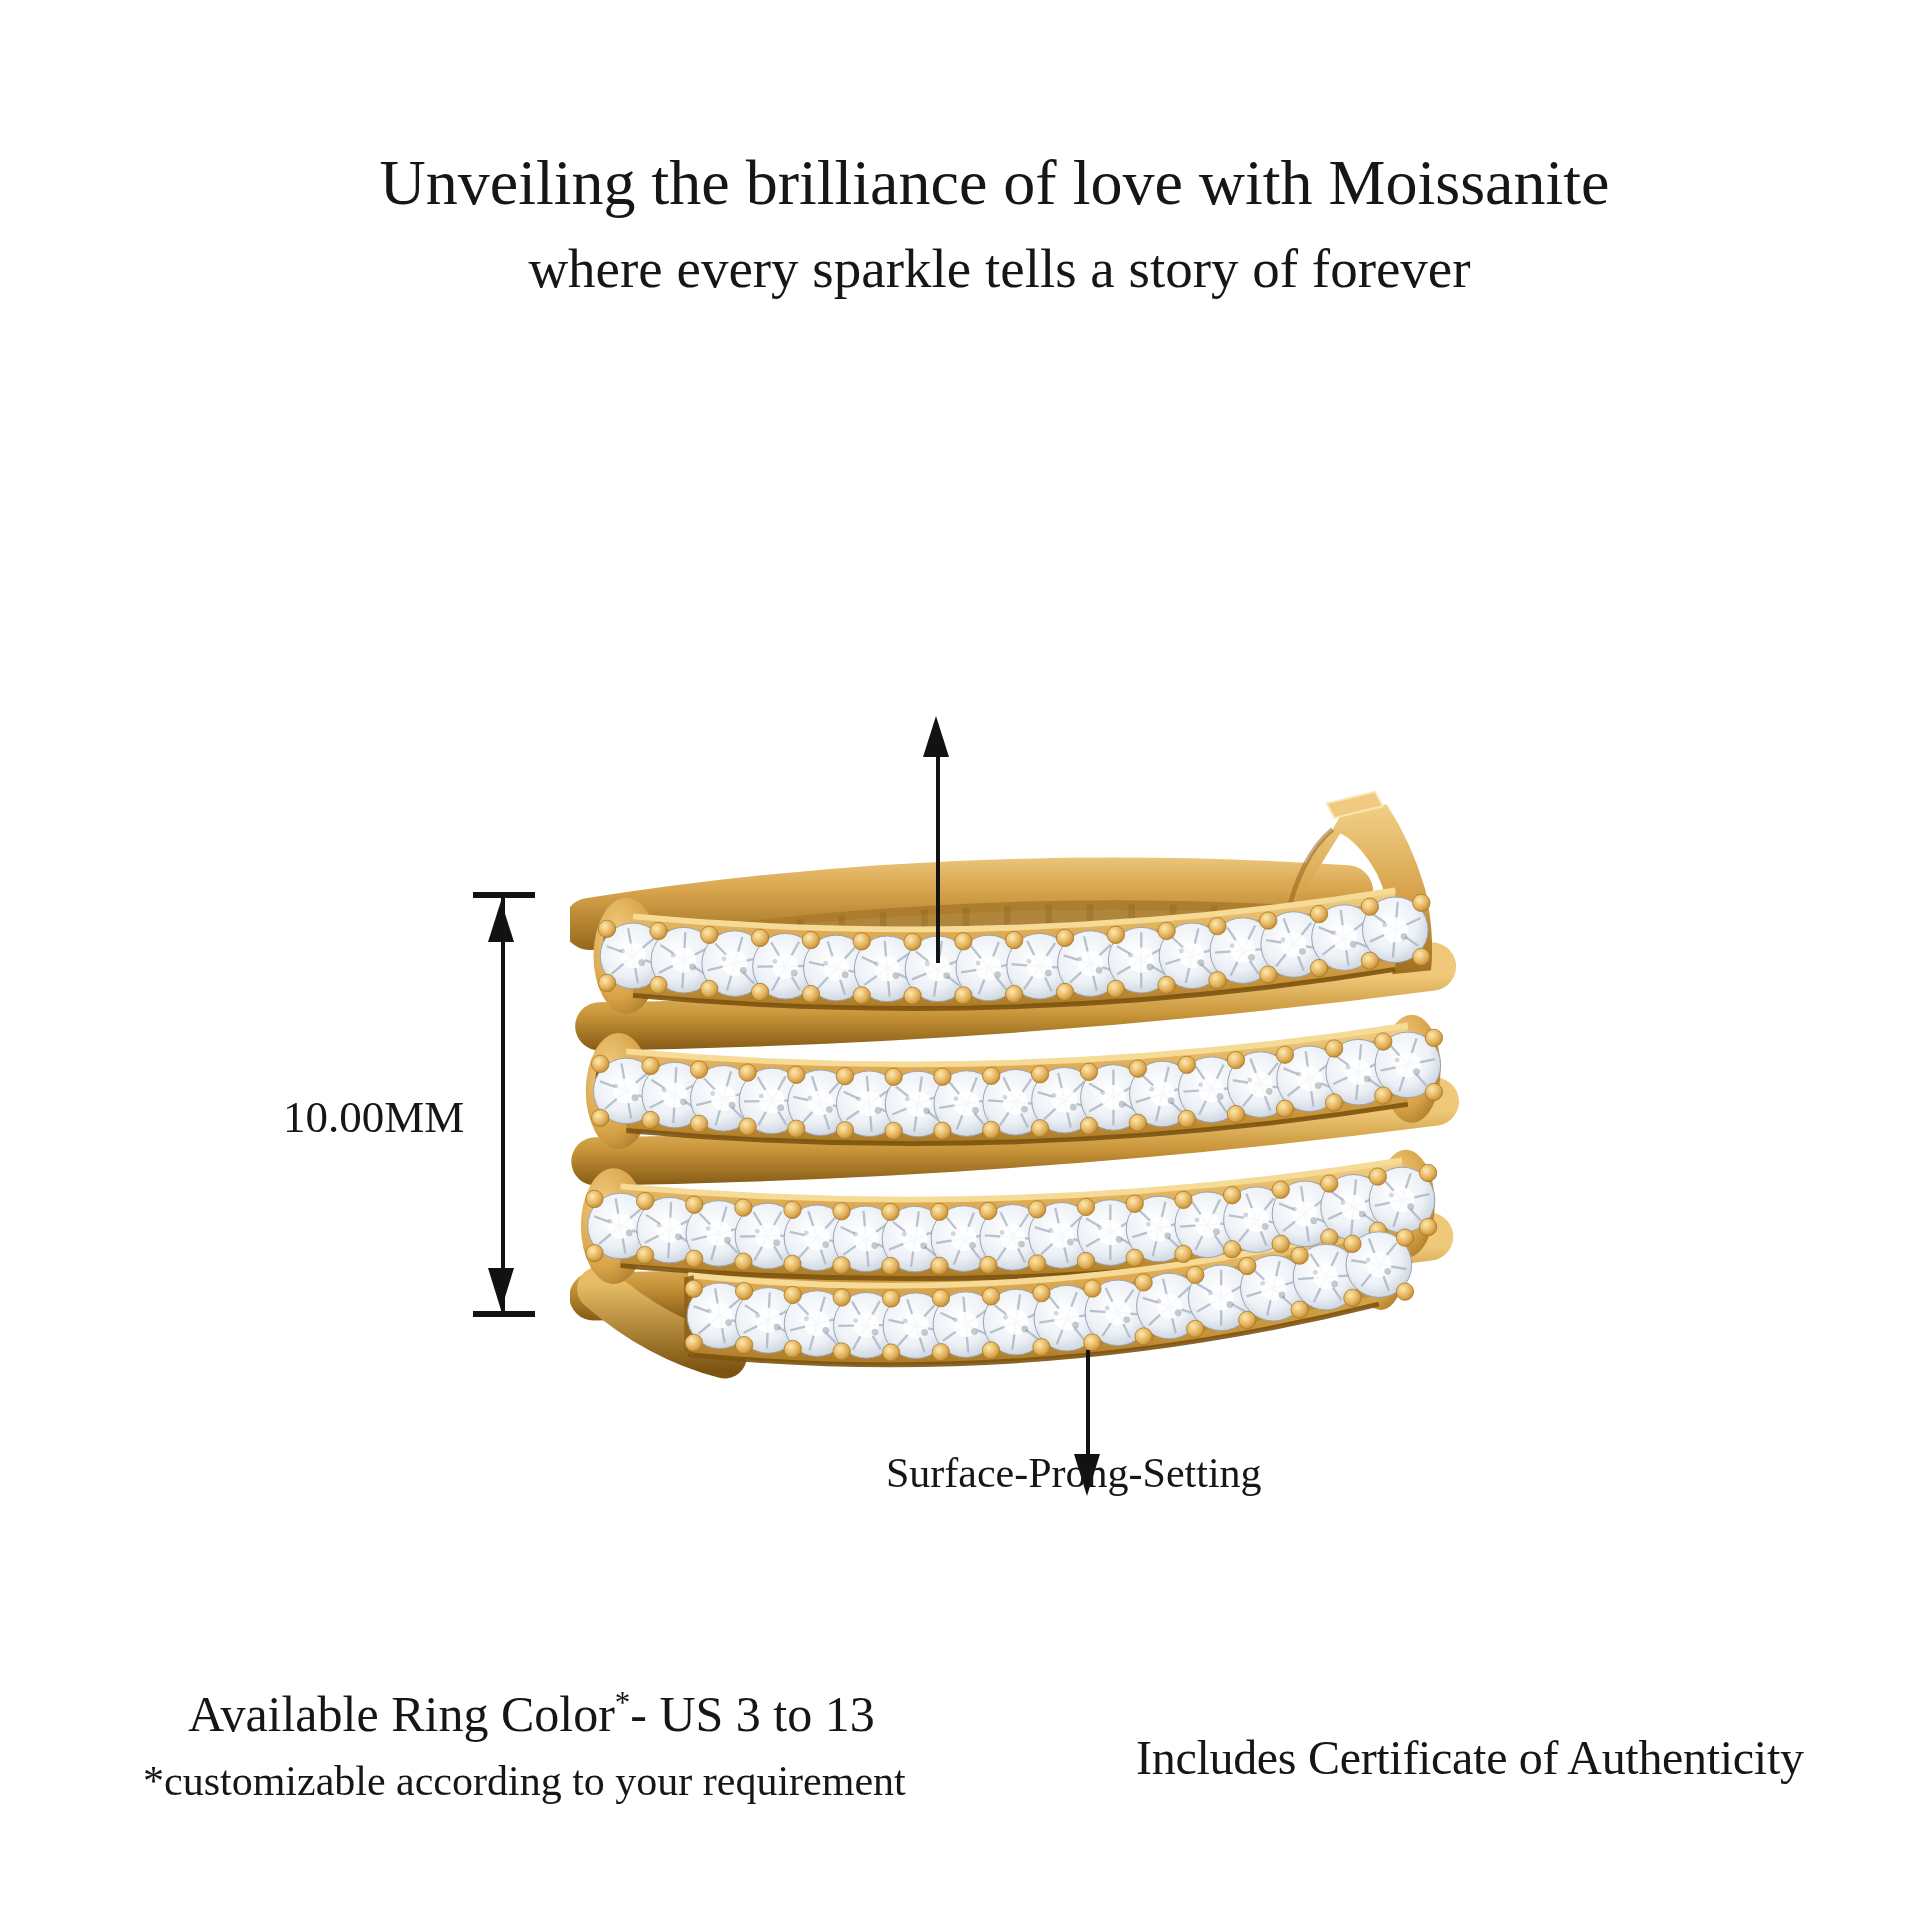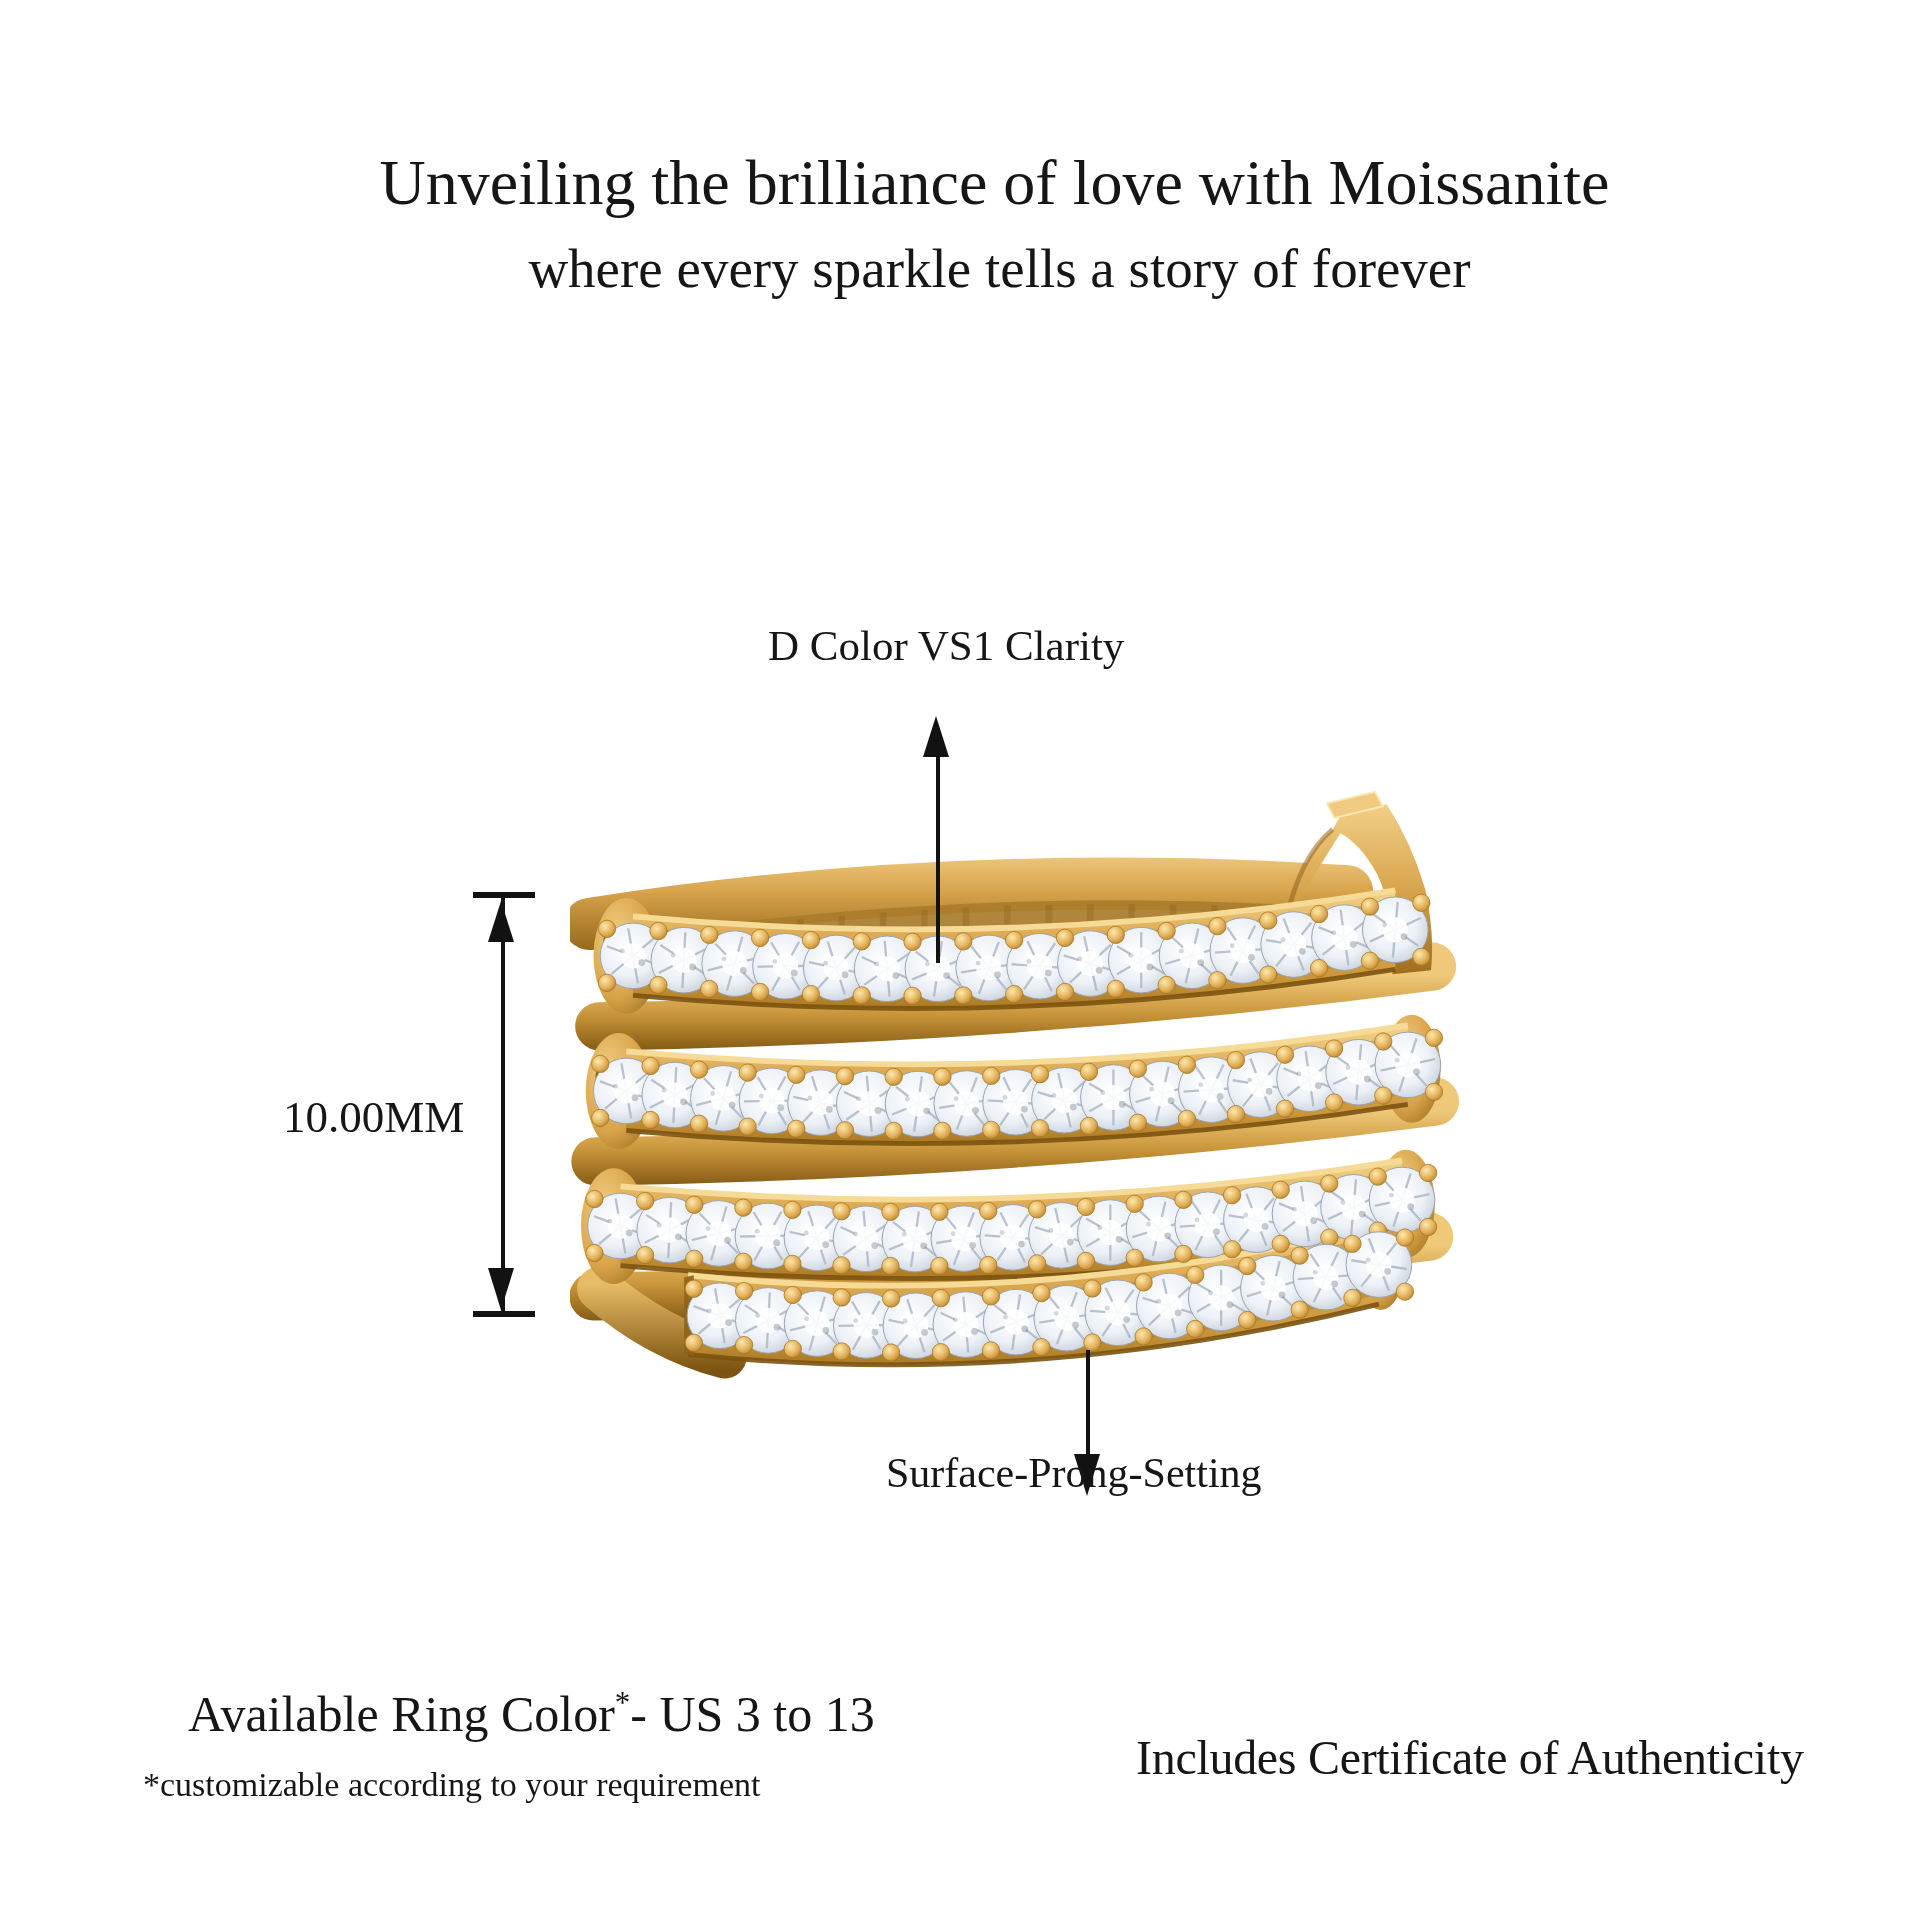--- a/index.html
+++ b/index.html
@@ -27,35 +27,34 @@
     left:283px;top:1091px;width:207px;text-align:left;font-size:45px;white-space:nowrap;
   }
   .surface-label{
     left:877px;top:1449px;font-size:42px;white-space:nowrap;margin-left:9px;
   }
   .footer-size{
     left:188px;top:1685px;font-size:50px;white-space:nowrap;
   }
   .footer-size .sup{font-size:62%;vertical-align:super;}
   .footer-custom{
-    left:143px;top:1757px;font-size:34px;white-space:nowrap;margin-top:9px;
+    left:143px;top:1757px;font-size:42px;white-space:nowrap;
   }
   .footer-cert{
     left:1136px;top:1730px;font-size:48px;letter-spacing:-0.3px;white-space:nowrap;font-family:Liberation Serif, serif;
   }
   #ring-svg{left:570px;top:787px;width:898px;height:632px;}
 </style>
 </head>
 <body>
 
 <div class="abs title">Unveiling the brilliance of love with Moissanite</div>
 <div class="abs subtitle">where every sparkle tells a story of forever</div>
 
 <div class="abs stone-label">
-  <div>D Color VS1 Clarity</div>
 </div>
 
 <svg id="ring-svg" class="abs" viewBox="0 0 930 655" aria-hidden="true">
   <defs>
     <linearGradient id="gradArc" gradientUnits="userSpaceOnUse" x1="0" y1="50" x2="0" y2="175">
       <stop offset="0" stop-color="#F6DB97"></stop>
         <stop offset="0.45" stop-color="#D9A54E"></stop>
         <stop offset="1" stop-color="#8F6215"></stop>
     </linearGradient>
     <linearGradient id="gradC1" gradientUnits="userSpaceOnUse" x1="0" y1="195" x2="0" y2="278">

